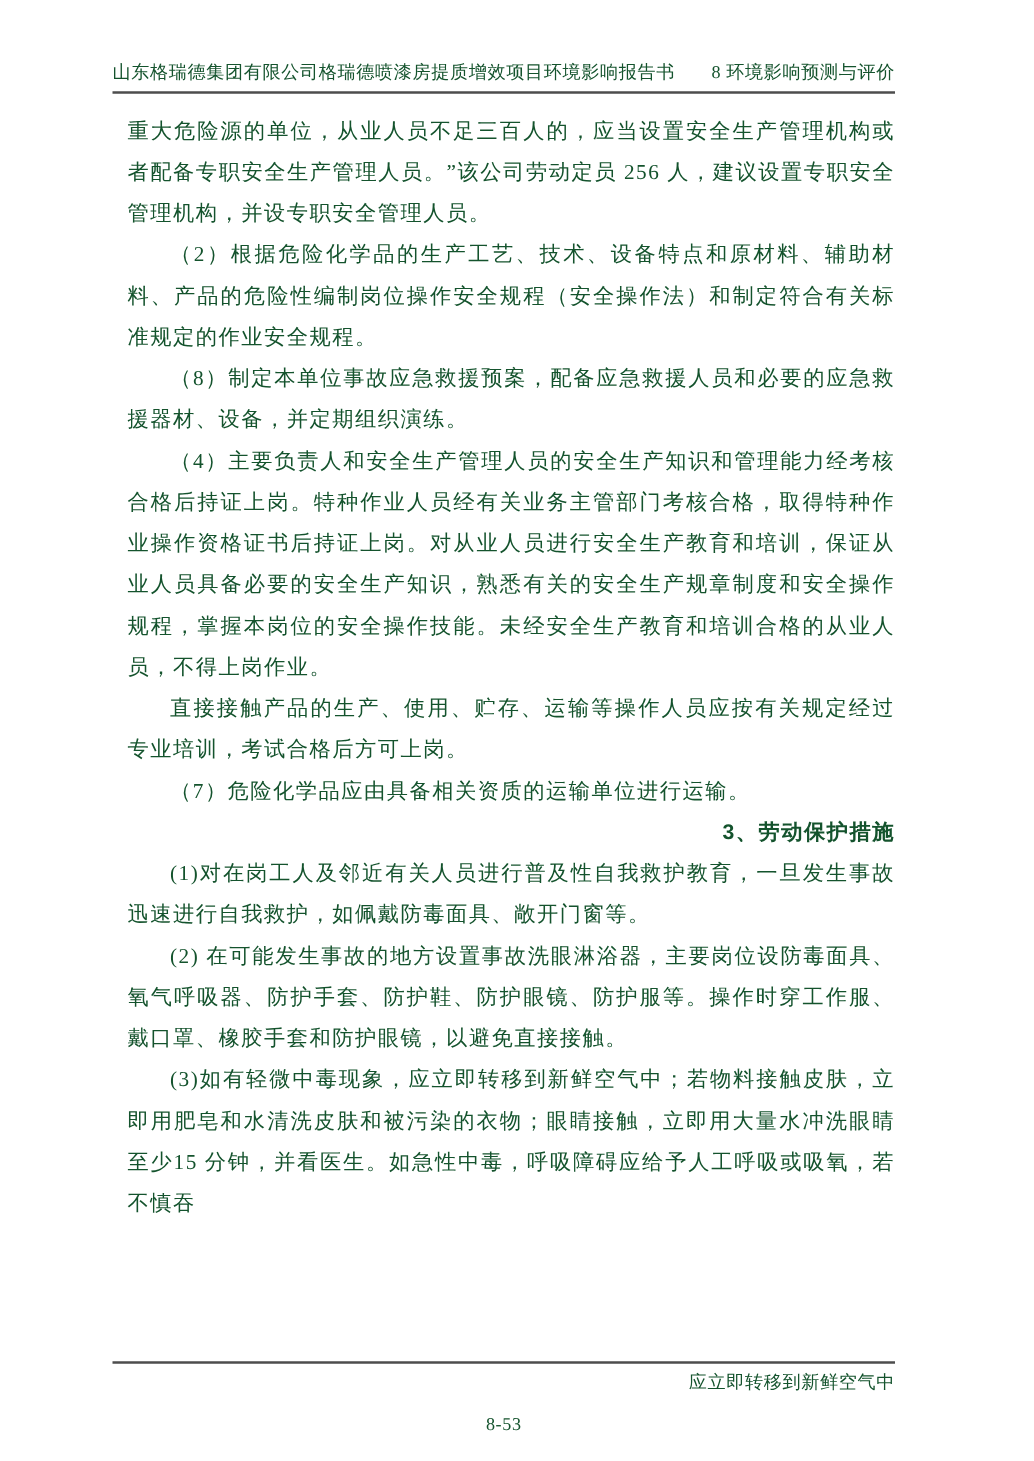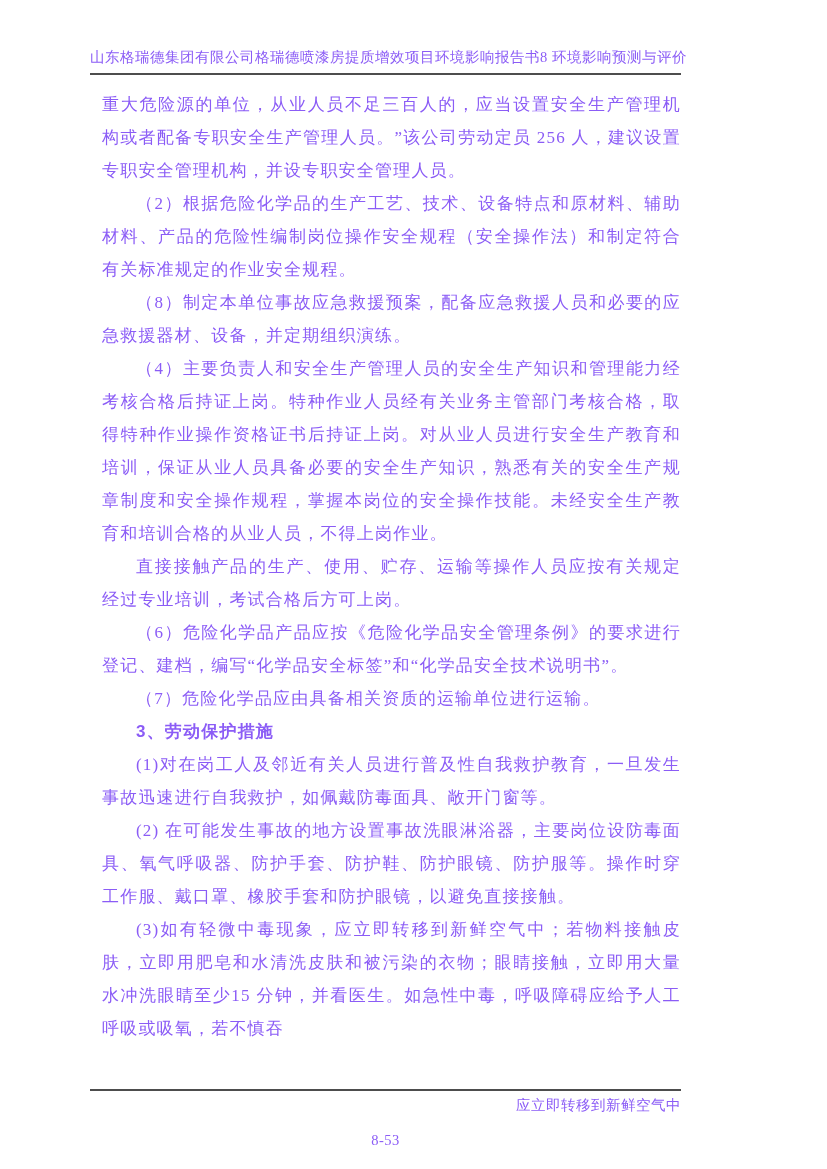--- a/index.html
+++ b/index.html
@@ -6,22 +6,23 @@
     margin: 0;
     padding: 0;
     background: #ffffff;
   }
   .page {
     position: relative;
     width: 771px;
     height: 1169px;
     background: #ffffff;
     font-family: "Liberation Serif", "DejaVu Serif", serif;
-    color: #8b5cf6;
+    color: #14532d;
     overflow: hidden;
+    padding-left: 35px;
   }
   .header {
     position: absolute;
     left: 90px;
     right: 90px;
     top: 48px;
     display: flex;
     justify-content: space-between;
     align-items: flex-end;
     font-size: 14.5px;
@@ -48,20 +49,21 @@
     text-indent: 2em;
   }
   .heading {
     margin: 0;
     font-size: 17px;
     line-height: 33px;
     letter-spacing: 1.2px;
     font-weight: bold;
     text-indent: 2em;
     font-family: "Liberation Sans", "DejaVu Sans", sans-serif;
+    text-align: right;
   }
   .footer {
     position: absolute;
     left: 90px;
     right: 90px;
     top: 1089px;
     border-top: 2px solid #4d4d4d;
     padding-top: 5px;
     font-size: 14.5px;
     letter-spacing: 0.5px;
@@ -90,21 +92,20 @@
     <span>山东格瑞德集团有限公司格瑞德喷漆房提质增效项目环境影响报告书</span>
     <span>8 环境影响预测与评价</span>
   </div>
 
   <div class="content">
     <p class="para">重大危险源的单位，从业人员不足三百人的，应当设置安全生产管理机构或者配备专职安全生产管理人员。”该公司劳动定员 256 人，建议设置专职安全管理机构，并设专职安全管理人员。</p>
     <p class="para indent">（2）根据危险化学品的生产工艺、技术、设备特点和原材料、辅助材料、产品的危险性编制岗位操作安全规程（安全操作法）和制定符合有关标准规定的作业安全规程。</p>
     <p class="para indent">（8）制定本单位事故应急救援预案，配备应急救援人员和必要的应急救援器材、设备，并定期组织演练。</p>
     <p class="para indent">（4）主要负责人和安全生产管理人员的安全生产知识和管理能力经考核合格后持证上岗。特种作业人员经有关业务主管部门考核合格，取得特种作业操作资格证书后持证上岗。对从业人员进行安全生产教育和培训，保证从业人员具备必要的安全生产知识，熟悉有关的安全生产规章制度和安全操作规程，掌握本岗位的安全操作技能。未经安全生产教育和培训合格的从业人员，不得上岗作业。</p>
     <p class="para indent">直接接触产品的生产、使用、贮存、运输等操作人员应按有关规定经过专业培训，考试合格后方可上岗。</p>
-    <p class="para indent">（6）危险化学品产品应按《危险化学品安全管理条例》的要求进行登记、建档，编写“化学品安全标签”和“化学品安全技术说明书”。</p>
     <p class="para indent">（7）危险化学品应由具备相关资质的运输单位进行运输。</p>
     <p class="heading">3、劳动保护措施</p>
     <p class="para indent">(1)对在岗工人及邻近有关人员进行普及性自我救护教育，一旦发生事故迅速进行自我救护，如佩戴防毒面具、敞开门窗等。</p>
     <p class="para indent">(2) 在可能发生事故的地方设置事故洗眼淋浴器，主要岗位设防毒面具、氧气呼吸器、防护手套、防护鞋、防护眼镜、防护服等。操作时穿工作服、戴口罩、橡胶手套和防护眼镜，以避免直接接触。</p>
     <p class="para indent">(3)如有轻微中毒现象，应立即转移到新鲜空气中；若物料接触皮肤，立即用肥皂和水清洗皮肤和被污染的衣物；眼睛接触，立即用大量水冲洗眼睛至少15 分钟，并看医生。如急性中毒，呼吸障碍应给予人工呼吸或吸氧，若不慎吞</p>
   </div>
 
   <div class="footer">
     <span class="page-num">8-53</span>
     <span class="company">应立即转移到新鲜空气中</span>

